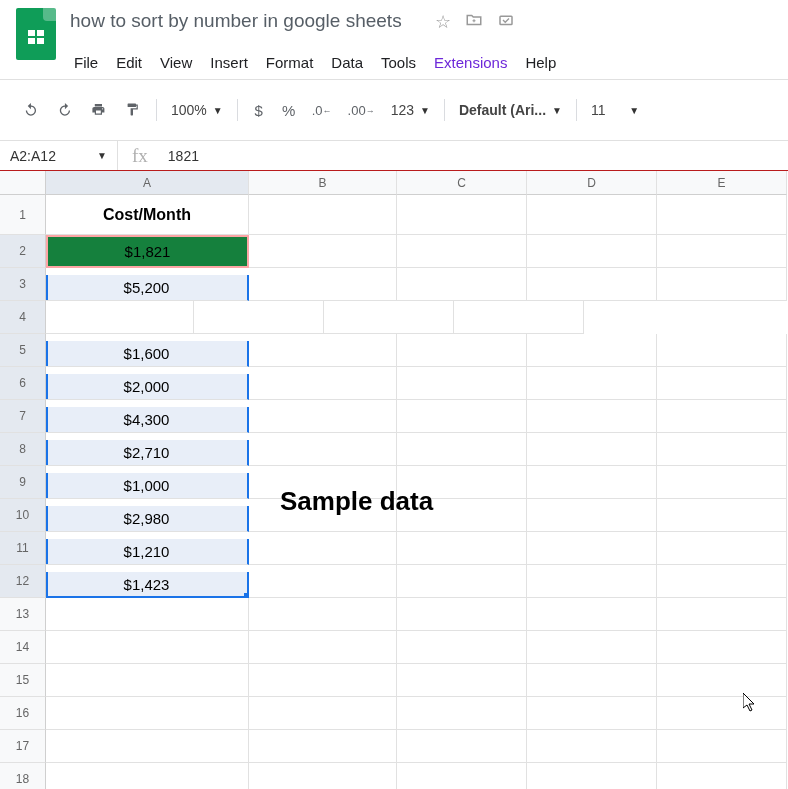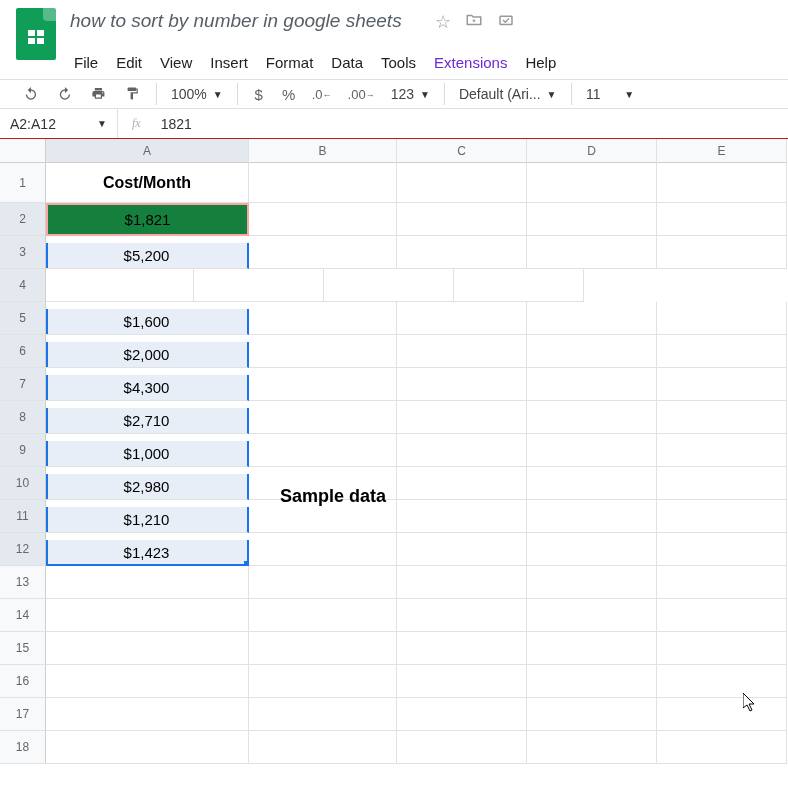--- a/index.html
+++ b/index.html
@@ -5,37 +5,37 @@
     * { margin: 0; padding: 0; box-sizing: border-box; font-family: Arial, sans-serif; }
     body { background: #fff; width: 788px; height: 789px; overflow: hidden; position: relative; }
     
     .header { display: flex; align-items: flex-start; padding: 8px 16px 0; gap: 10px; }
     .sheets-icon { width: 40px; height: 52px; background: #0f9d58; border-radius: 2px; position: relative; display: flex; align-items: center; justify-content: center; }
     .sheets-icon::before { content: ''; position: absolute; top: 0; right: 0; width: 13px; height: 13px; background: #fff; border-bottom-left-radius: 4px; opacity: 0.3; }
     .sheets-icon-grid { display: grid; grid-template-columns: repeat(2, 7px); grid-template-rows: repeat(2, 6px); gap: 2px; margin-top: 5px;}
     .sheets-icon-grid div { background: #fff; }
     
     .title-area { flex: 1; }
-    .doc-title { font-size: 19px; color: #565e66; padding: 2px 4px; display: inline-block; font-style: italic; }
+    .doc-title { font-size: 19px; color: #565e66; padding: 2px 4px; display: inline-block; }
     .title-icons { display: inline-flex; gap: 14px; margin-left: 25px; vertical-align: middle; }
     .title-icon { color: #999; font-size: 18px; }
     
     .menubar { display: flex; gap: 2px; margin-top: 16px; }
     .menu-item { padding: 4px 8px; font-size: 15px; color: #202124; cursor: pointer; border-radius: 4px; }
     .menu-item.disabled { color: #6d28d9; }
     
-    .toolbar { display: flex; align-items: center; padding: 0 16px; gap: 4px; border-bottom: 1px solid #e0e0e0; border-top: 1px solid #e0e0e0; margin-top: 4px; }
+    .toolbar { display: flex; align-items: center; padding: 16px 16px; gap: 4px; border-bottom: 1px solid #e0e0e0; border-top: 1px solid #e0e0e0; margin-top: 4px; }
     .tool-btn { padding: 6px; color: #5f6368; cursor: pointer; display: flex; align-items: center; justify-content: center; min-width: 26px; height: 28px; border-radius: 4px; }
     .tool-sep { width: 1px; height: 22px; background: #dadce0; margin: 0 4px; }
     .tool-text { font-size: 14px; color: #444; padding: 4px 6px; display: flex; align-items: center; gap: 6px; }
     .dropdown-arrow { font-size: 10px; color: #333; }
     
     .name-fx-bar { display: flex; align-items: center; border-bottom: 1px solid #b91c1c; height: 30px; }
     .name-box { width: 118px; padding: 0 10px; display: flex; align-items: center; justify-content: space-between; font-size: 14px; color: #333; border-right: 1px solid #e0e0e0; height: 100%; }
-    .fx-symbol { padding: 0 14px; font-style: italic; color: #b0b0b0; font-size: 12px; font-family: serif;}
+    .fx-symbol { padding: 0 14px; color: #b0b0b0; font-size: 19px; font-family: serif;}
     .formula-value { font-size: 14px; color: #333; padding: 0 6px; }
     
     .grid-wrapper { display: flex; flex-direction: column; }
     .col-headers { display: flex; height: 24px; }
     .corner-cell { width: 46px; border-right: 1px solid #cfcfcf; border-bottom: 1px solid #cfcfcf; background: #f8f9fa; }
     .col-header { border-right: 1px solid #e1e1e1; border-bottom: 1px solid #cfcfcf; background: #f8f9fa; display: flex; align-items: center; justify-content: center; font-size: 12px; color: #666; }
     .col-a { width: 203px; }
     .col-b { width: 148px; }
     .col-c, .col-d, .col-e { width: 130px; }
     
@@ -49,21 +49,21 @@
     .cell.selected { background: #e8eef8; }
     .cell.active { border: 2px solid #fca5a5; background: #15803d; }
     .row-header.selected, .col-header.selected { background: #e4e9f0; }
     
     .selection-border-right { border-right: 2px solid #1a73e8 !important; margin-top: 7px; }
     .selection-border-left { box-shadow: inset 2px 0 0 #1a73e8; }
     .selection-border-bottom { border-bottom: 2px solid #1a73e8 !important; }
     
     .drag-handle { position: absolute; bottom: -4px; right: -4px; width: 7px; height: 7px; background: #1a73e8; z-index: 10; }
     
-    .sample-overlay { position: absolute; left: 280px; top: 486px; font-size: 18px; font-weight: bold; color: #000; pointer-events: none; }
+    .sample-overlay { position: absolute; left: 280px; top: 486px; font-size: 26px; font-weight: bold; color: #000; pointer-events: none; }
     
     .cursor-arrow { position: absolute; left: 743px; top: 693px; pointer-events: none; font-size: 18px; }
   </style>
 </head>
 <body>
 
 <div class="header">
   <div class="sheets-icon">
     <div class="sheets-icon-grid">
         <div></div>
@@ -132,21 +132,21 @@
   <span class="tool-sep"></span>
   <span class="tool-btn" style="font-size:15px;">$</span>
   <span class="tool-btn" style="font-size:15px;">%</span>
   <span class="tool-btn" style="font-size:13px;">.0<sub style="font-size:9px;">←</sub></span>
   <span class="tool-btn" style="font-size:13px;">.00<sub style="font-size:9px;">→</sub></span>
   <span class="tool-text">
       <span>123</span>
       <span class="dropdown-arrow">▼</span>
     </span>
   <span class="tool-sep"></span>
-  <span class="tool-text" style="min-width:110px;">
+  <span class="tool-text" style="min-width:110px;font-weight:bold;">
       <span>Default (Ari...</span>
       <span class="dropdown-arrow">▼</span>
     </span>
   <span class="tool-sep"></span>
   <span class="tool-text" style="min-width:36px;"><span>11</span>&nbsp;&nbsp;&nbsp;<span class="dropdown-arrow">▼</span></span>
 </div>
 
 <div class="name-fx-bar">
   <div class="name-box">
       <span>A2:A12</span>

